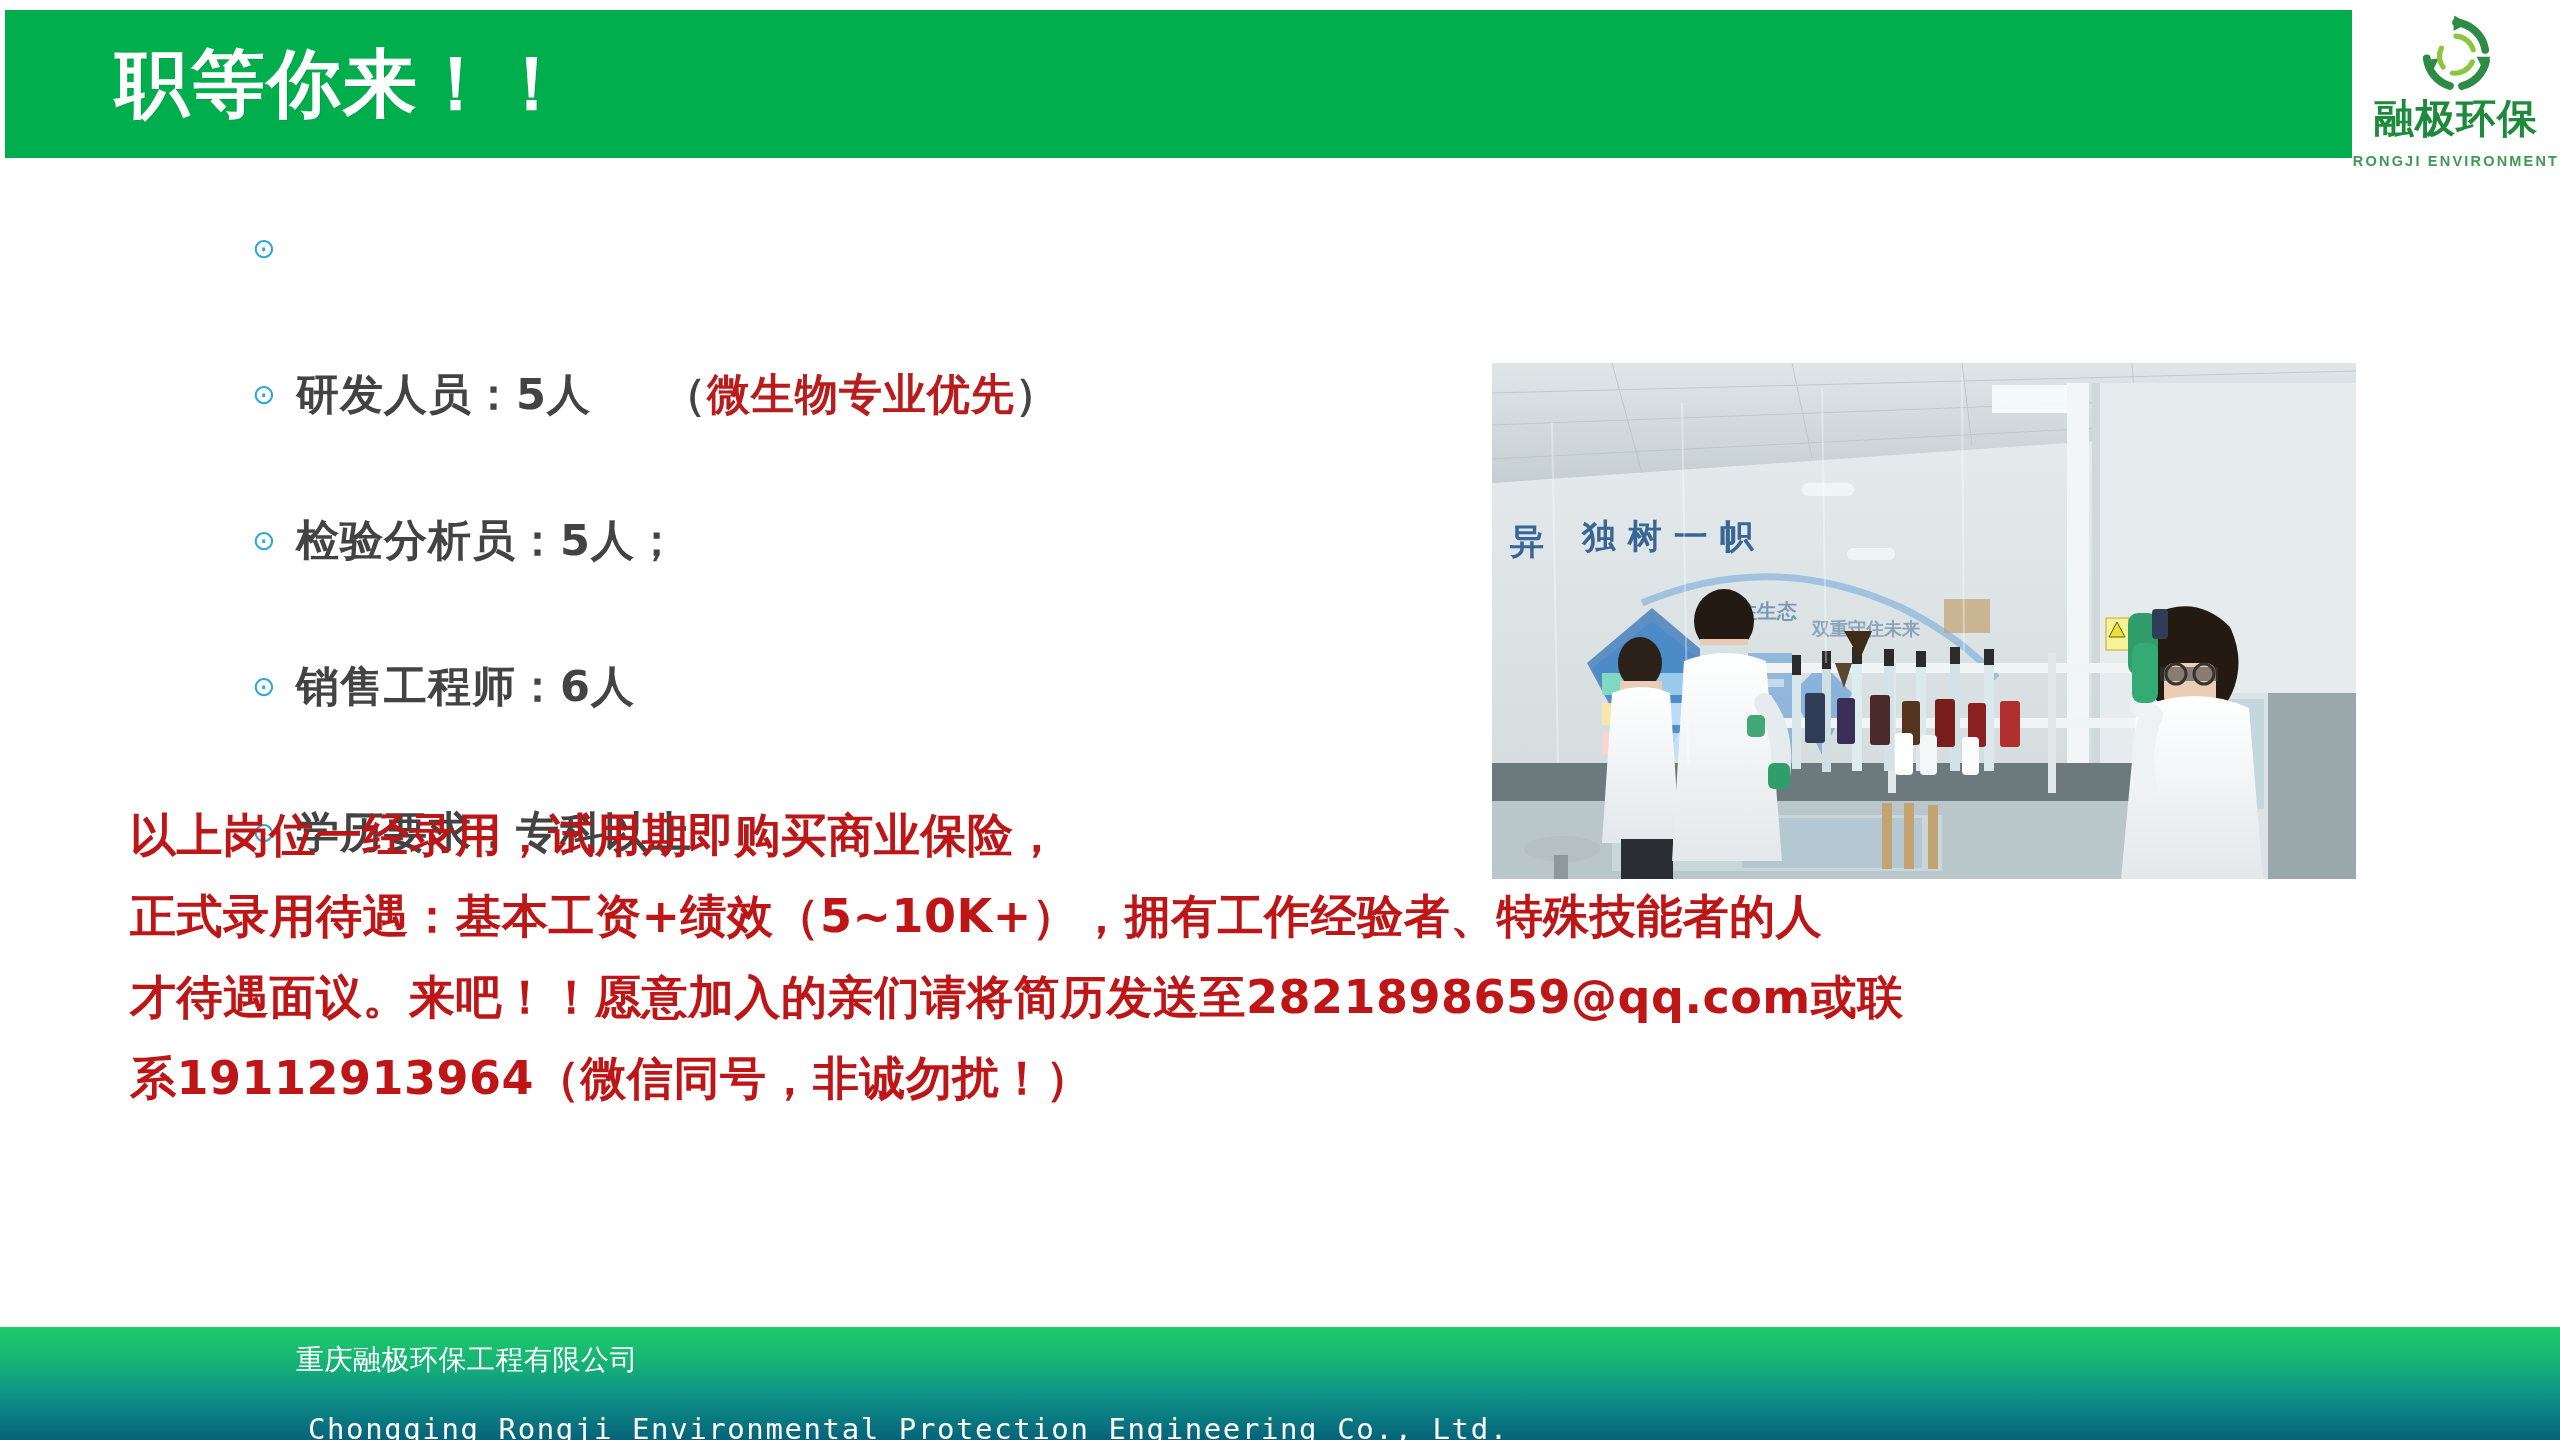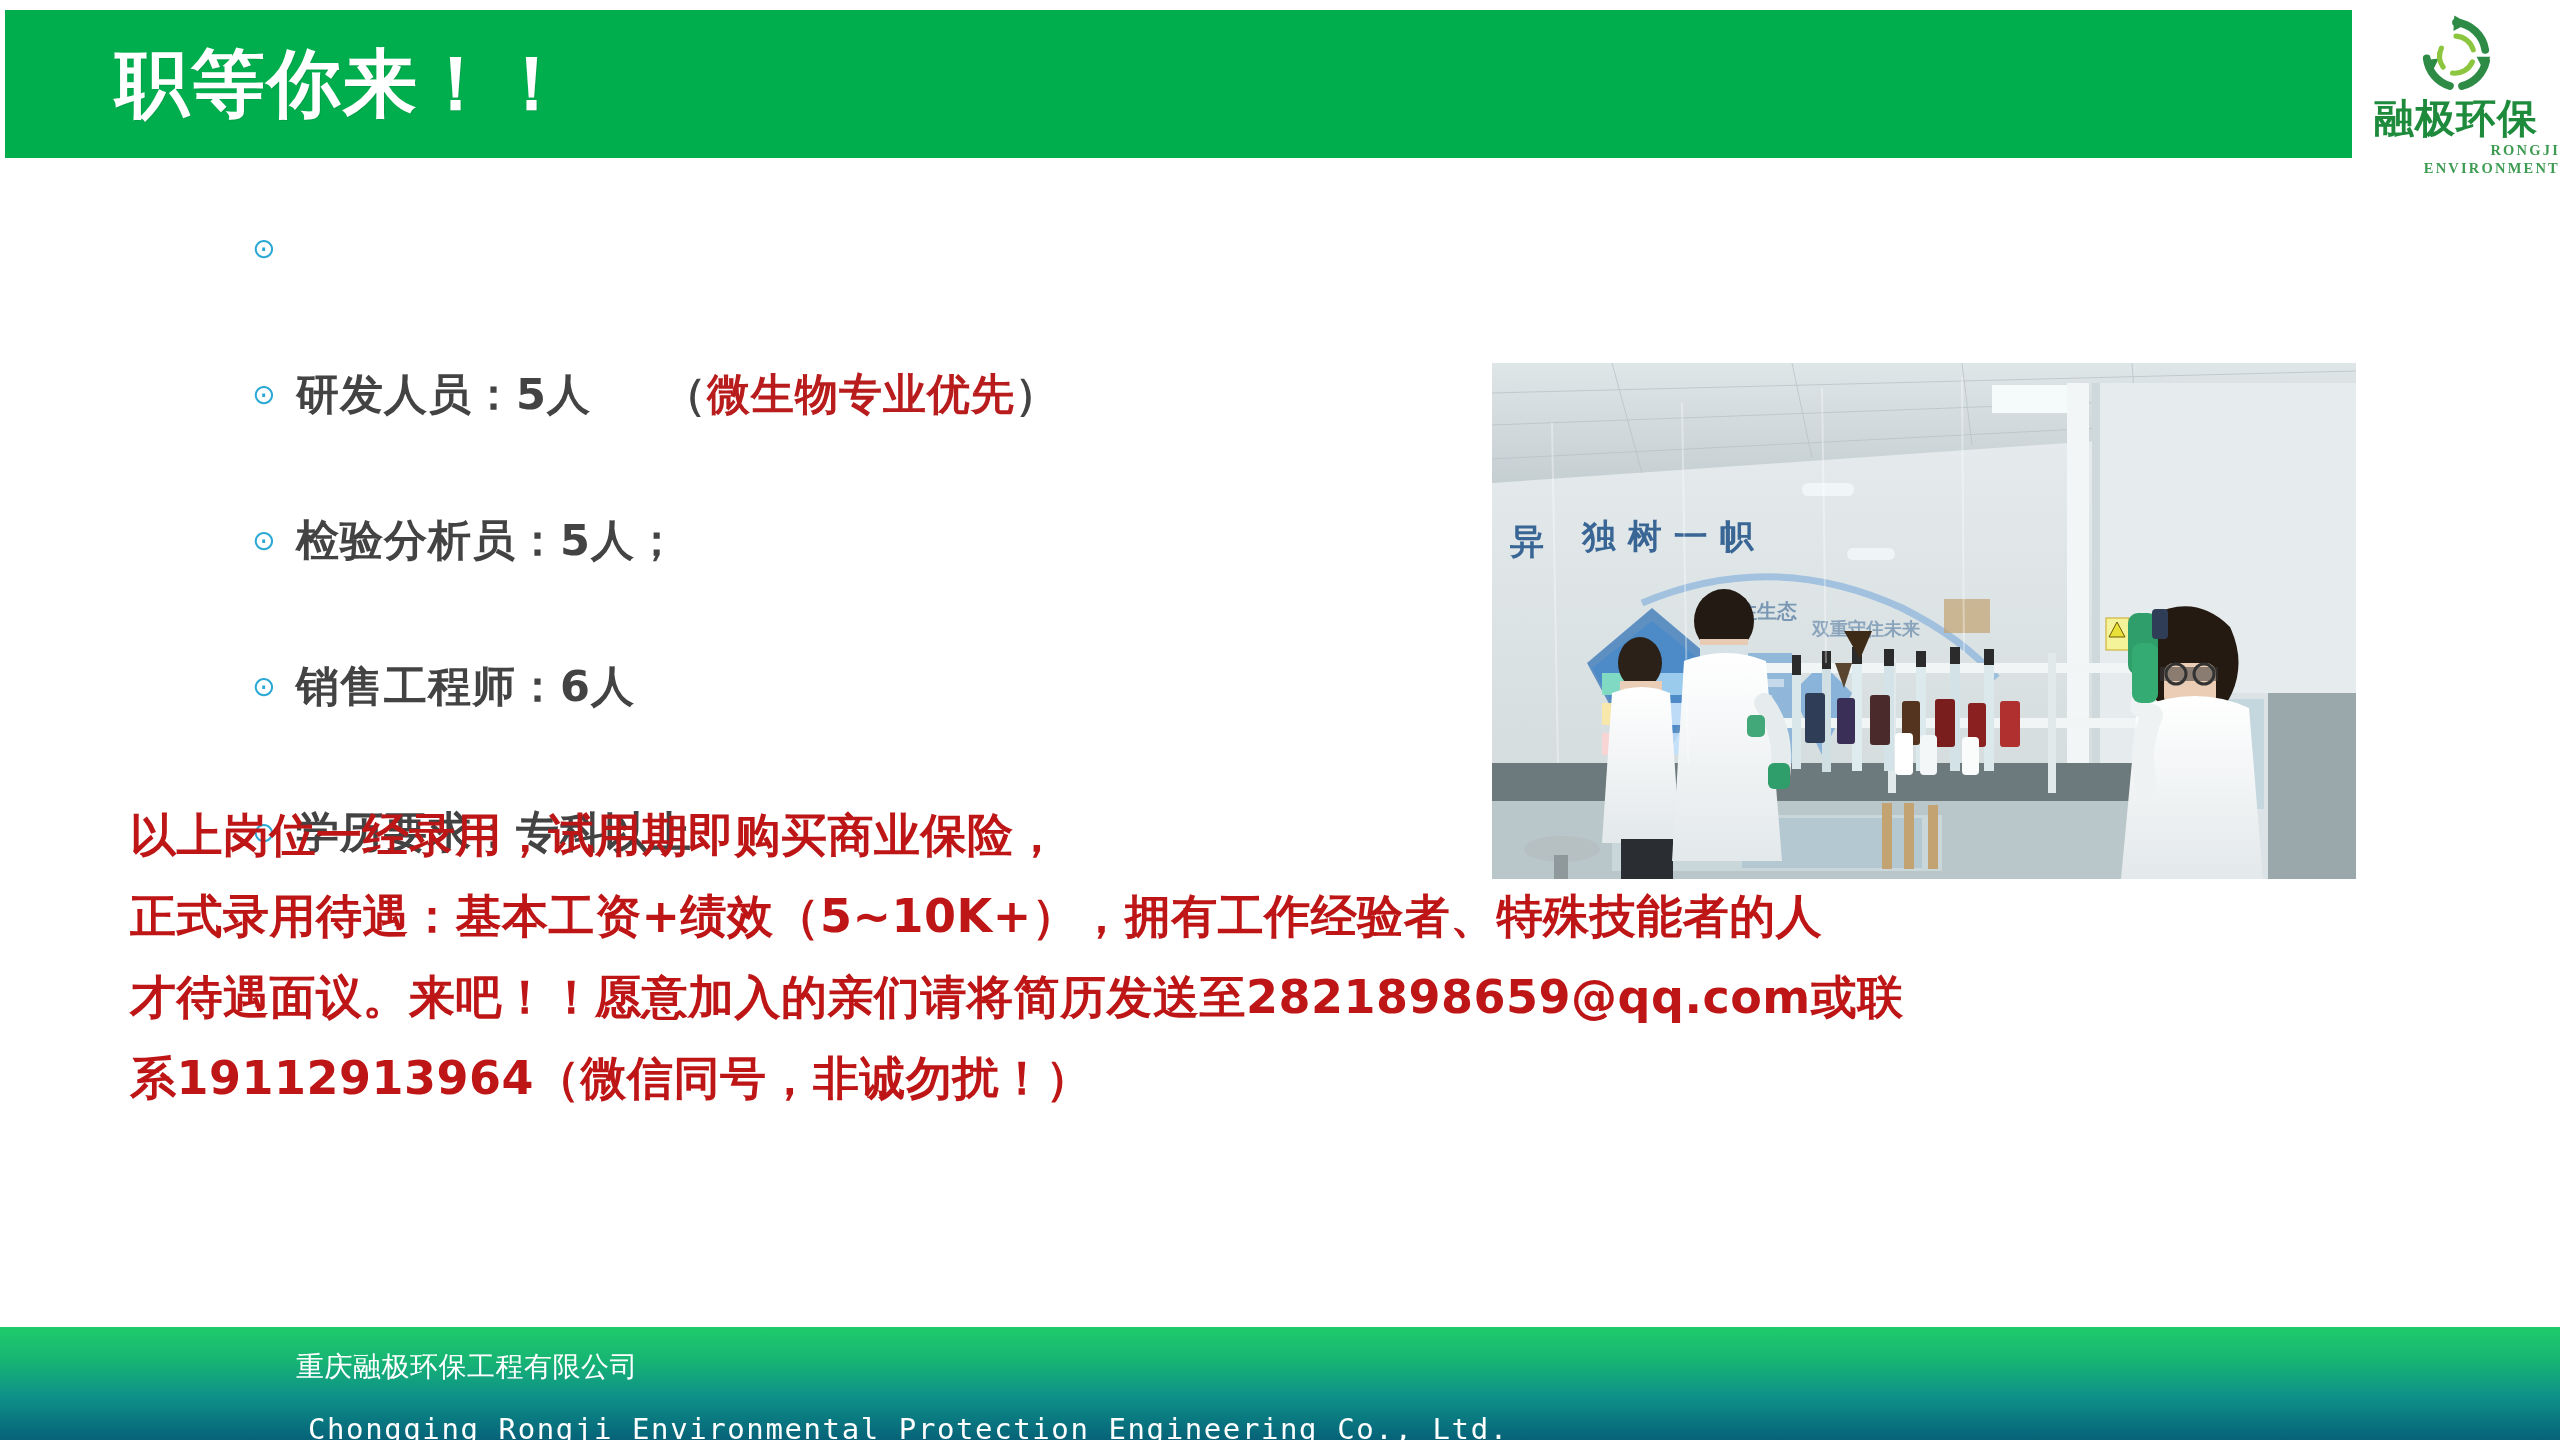--- a/index.html
+++ b/index.html
@@ -33,22 +33,22 @@
   .logo-mark{
     width:86px;height:86px;margin-top:6px;position:relative;
   }
   .logo-zh{
     font-size:40px;font-weight:bold;color:#1E8B3C;
     letter-spacing:1px;line-height:44px;margin-top:-2px;
     font-family:"DejaVu Sans","Liberation Sans",sans-serif;
   }
   .logo-en{
     font-size:14.5px;font-weight:bold;color:#3E9B52;
-    letter-spacing:2.2px;line-height:18px;margin-top:1px;
-    font-family:Liberation Serif, serif;
+    letter-spacing:2.2px;line-height:18px;margin-top:12px;
+    font-family:Liberation Sans, sans-serif;
   }
 
   
   .bullets{
     position:absolute;left:252px;top:200px;width:1240px;
   }
   .bullet-row{
     display:flex;align-items:center;height:74px;margin-bottom:0;
   }
   .bullet-row.r0{margin-top:12px;}
@@ -85,21 +85,20 @@
 
   
   .footer{
     position:absolute;left:0;top:1327px;width:2560px;height:113px;
     background:linear-gradient(180deg,#1FCB6A 0%,#17B673 28%,#0E9089 62%,#066278 100%);
   }
   .footer-zh{
     position:absolute;left:296px;top:14px;
     font-size:28px;color:#ffffff;letter-spacing:0.5px;
     font-family:Liberation Serif, serif;
-    margin-top:7px;
   }
   .footer-en{
     position:absolute;left:308px;top:56px;
     font-size:29px;color:#ffffff;letter-spacing:1.6px;
     font-family:"DejaVu Sans Mono","Liberation Mono",monospace;
     margin-top:29px;
   }
 </style>
 </head>
 <body>

